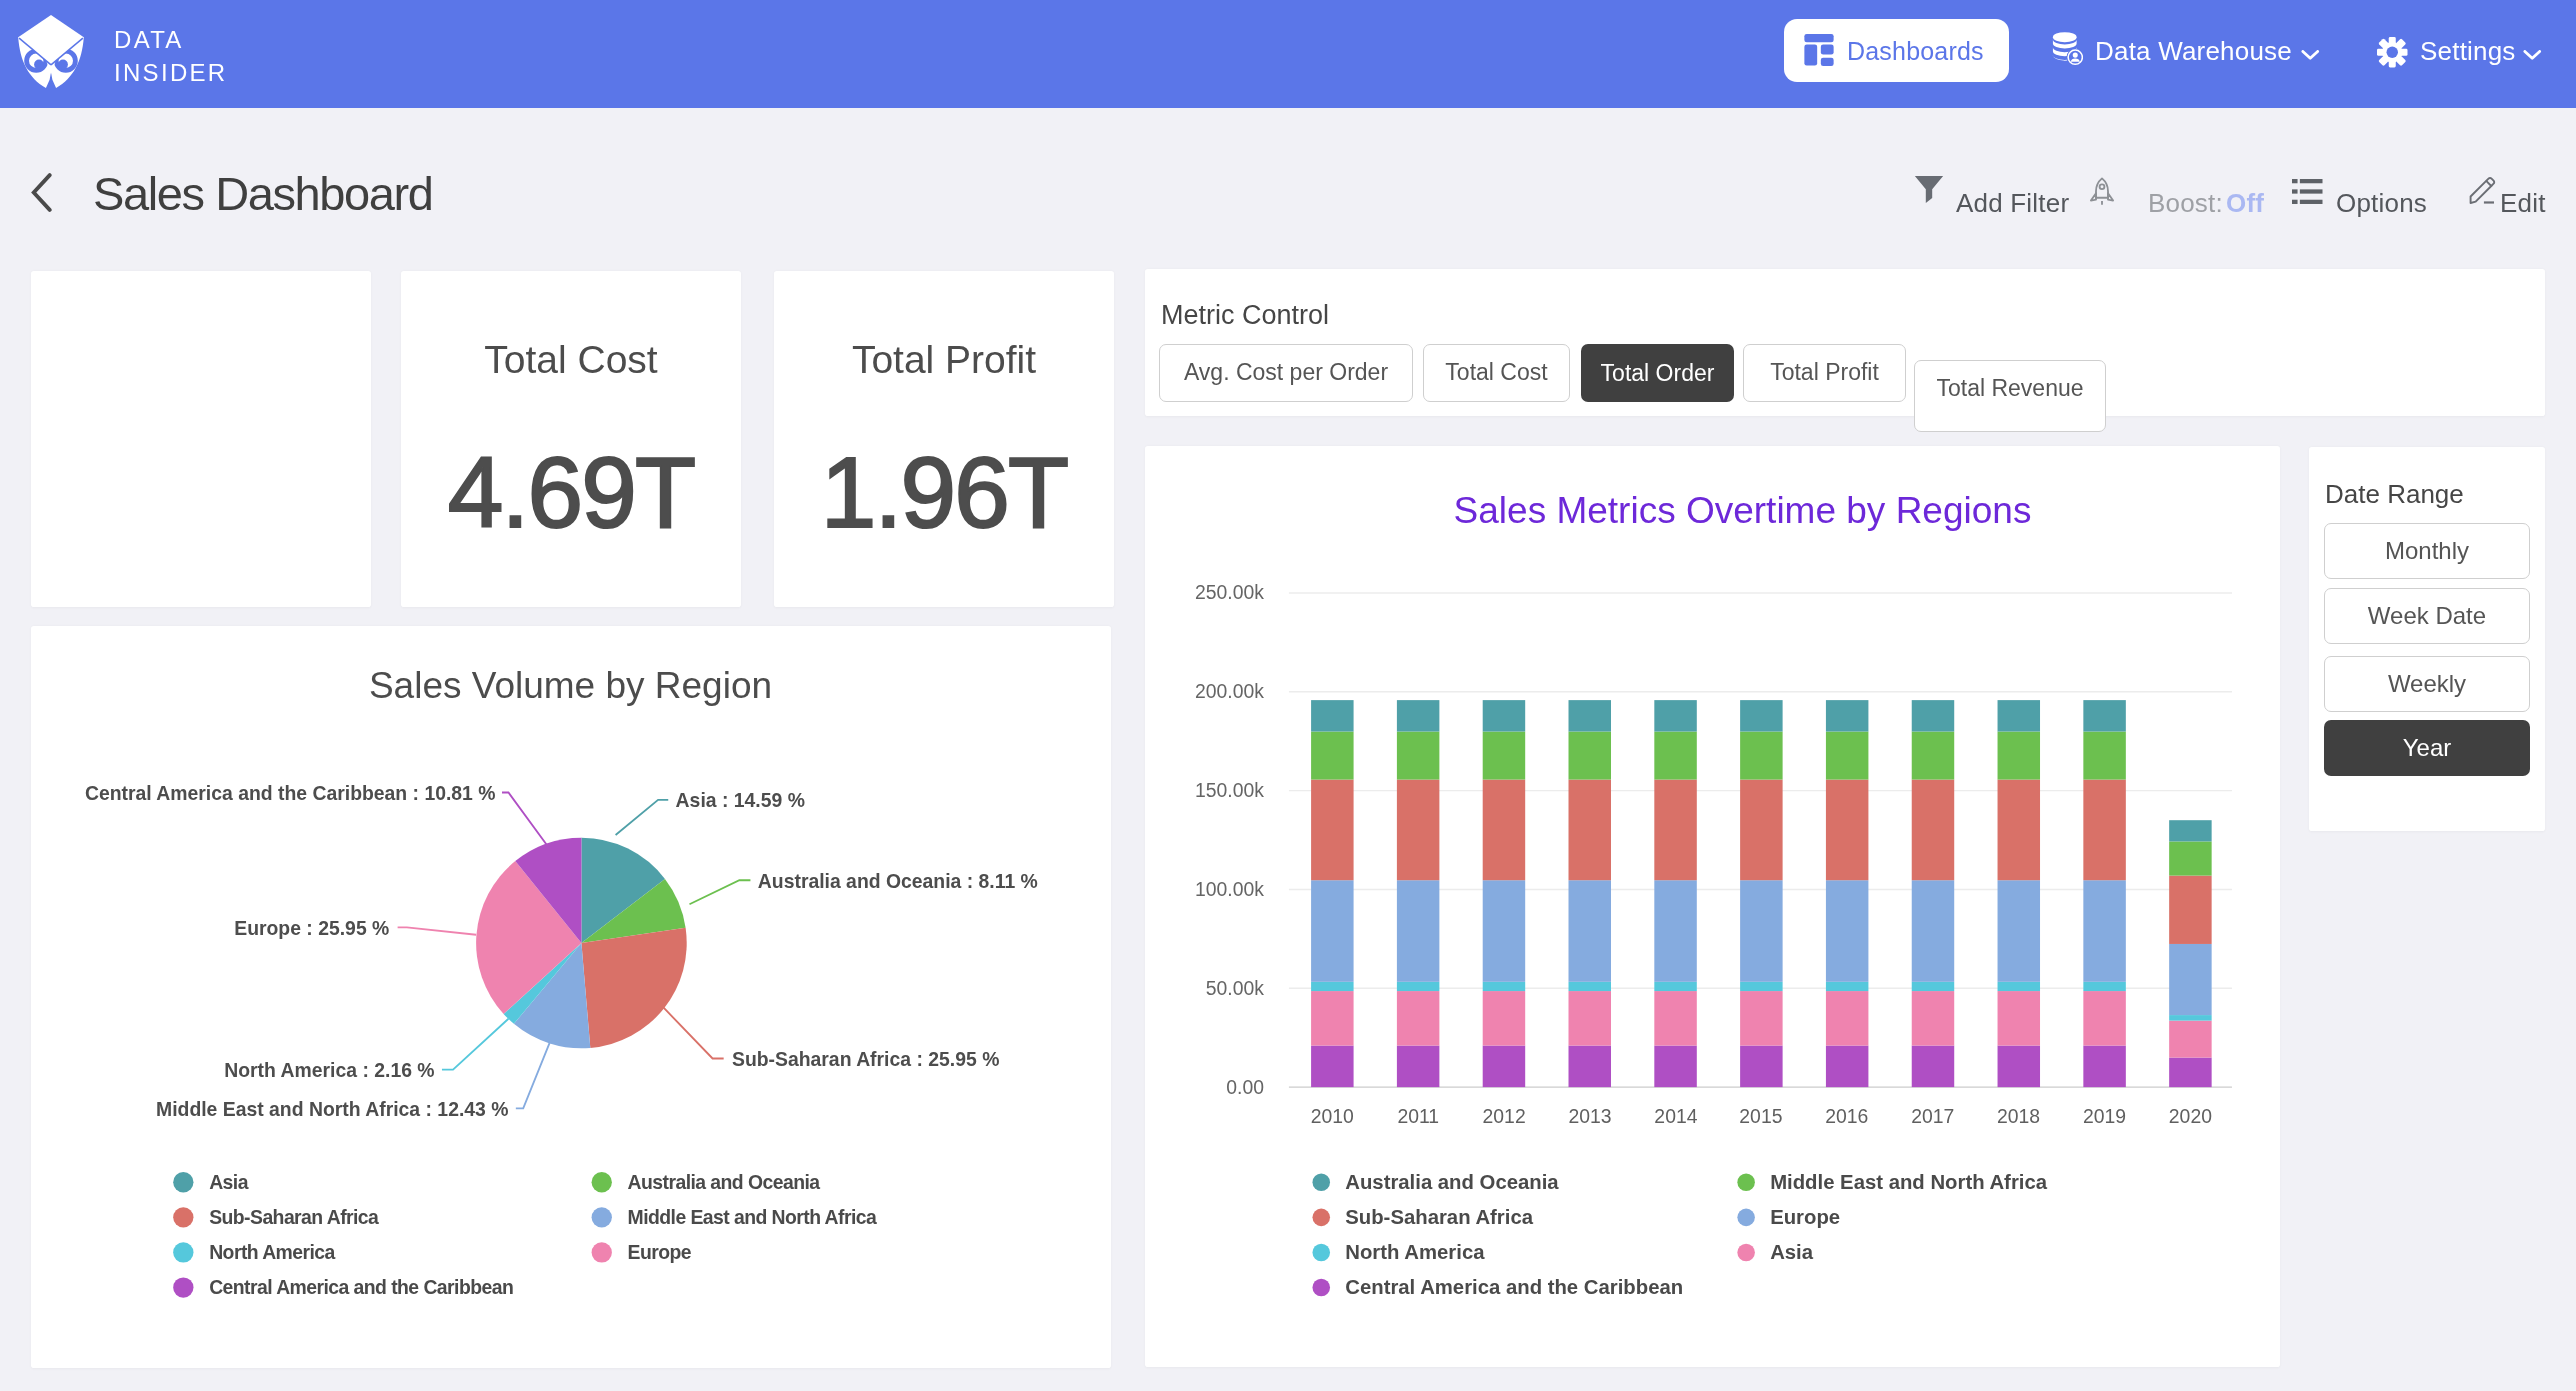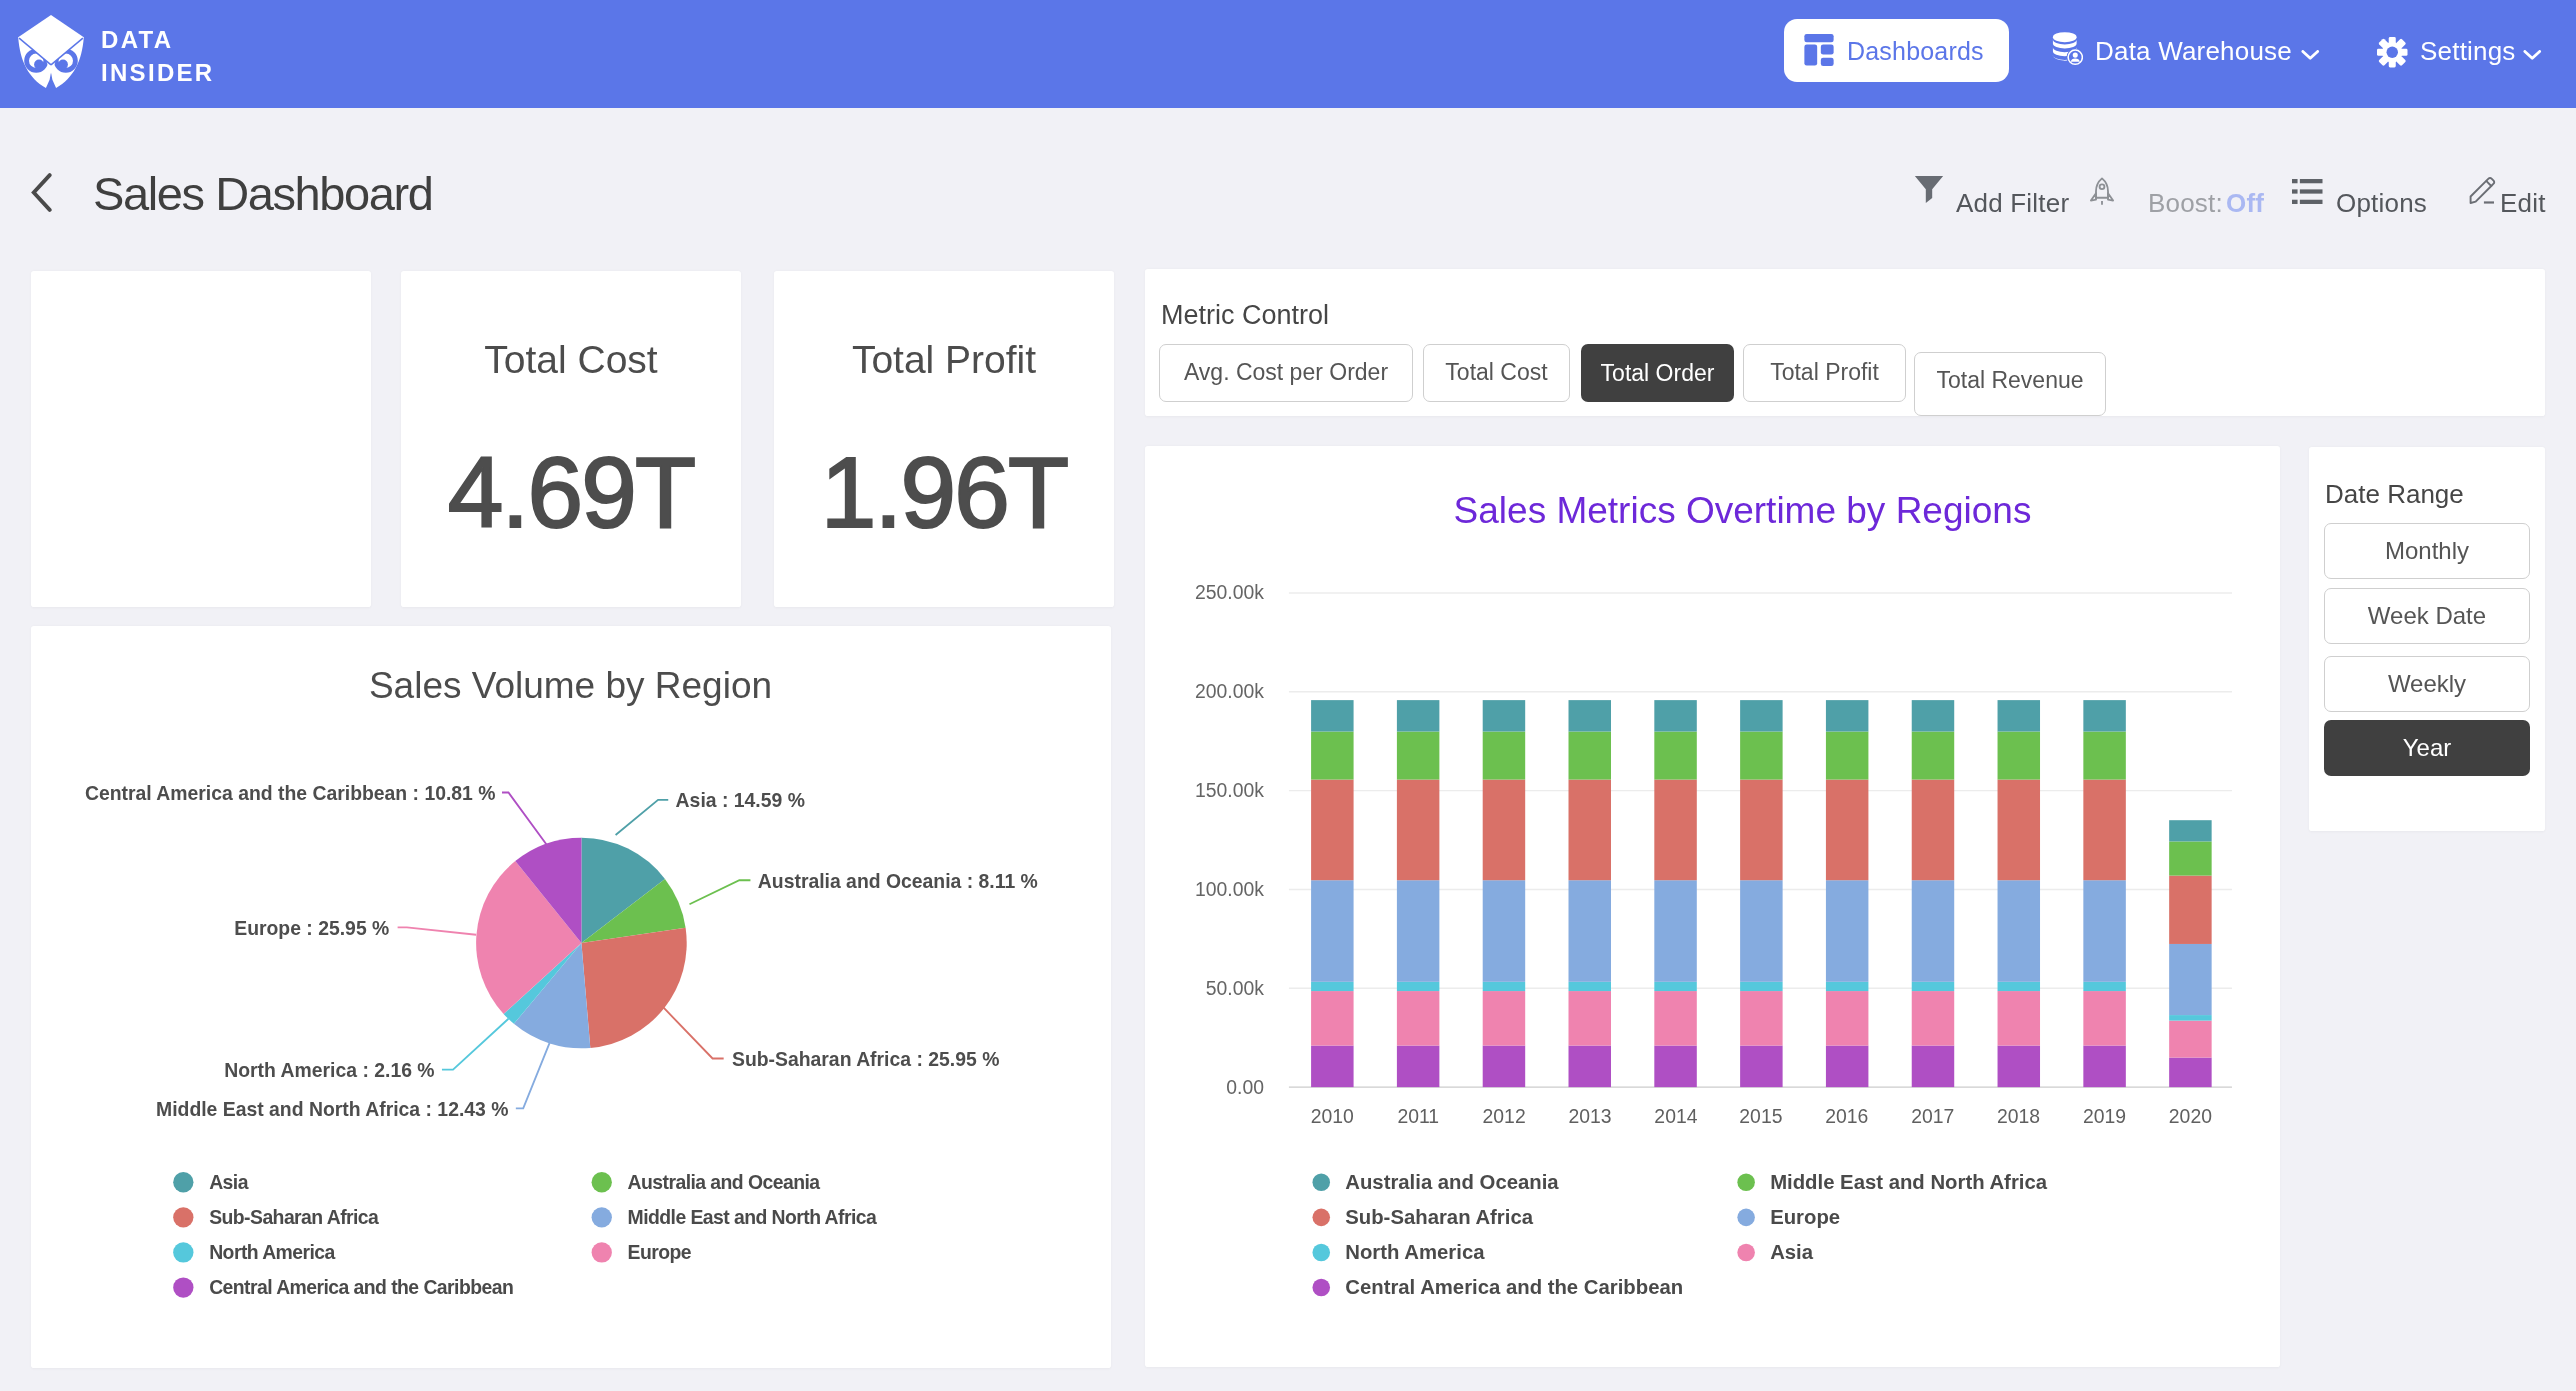--- a/index.html
+++ b/index.html
@@ -19,21 +19,21 @@
  <circle cx="19.5" cy="49.5" r="10.4"></circle>
  <circle cx="51.5" cy="49.5" r="10.4"></circle>
 </g>
 <circle cx="22.5" cy="53.5" r="5.3" fill="#5B76E8"></circle>
 <circle cx="48.5" cy="53.5" r="5.3" fill="#5B76E8"></circle>
 <polygon points="35.5,0 71,24 35.5,54 0,24" fill="#fff"></polygon>
 <polygon points="28.5,44 35.5,64 42.5,44" fill="#fff"></polygon>
 <line x1="1" y1="25" x2="35.5" y2="54" stroke="#5B76E8" stroke-width="1.6"></line>
 <line x1="70" y1="25" x2="35.5" y2="54" stroke="#5B76E8" stroke-width="1.6"></line>
 </svg>
-<div style="position:absolute;left:101px;top:23px;color:#fff;font-weight:bold;font-size:24px;letter-spacing:2.3px;line-height:33px">DATA<br>INSIDER</div>
+<div style="position:absolute;left:114px;top:23px;color:#fff;font-weight:normal;font-size:24px;letter-spacing:2.3px;line-height:33px">DATA<br>INSIDER</div>
 <div style="position:absolute;left:1784px;top:18.5px;width:225px;height:63px;background:#fff;border-radius:13px"></div>
 <div style="position:absolute;left:1804px;top:34px"><svg width="30" height="32" viewBox="0 0 32 35">
 <g fill="#5B76E8">
 <rect x="0" y="0" width="32" height="9" rx="2.5"></rect>
 <rect x="0" y="11.5" width="14" height="23" rx="2.5"></rect>
 <rect x="18" y="11.5" width="14" height="11" rx="2.5"></rect>
 <rect x="18" y="26" width="14" height="9" rx="2.5"></rect>
 </g>
     </svg></div>
 <div class="navtx" style="left:1847px;top:37px;color:#5B76E8;font-size:25px">Dashboards</div>
@@ -126,21 +126,21 @@
 
 <div class="card" style="left:30.5px;top:626px;width:1080px;height:742px"></div>
 <div style="position:absolute;left:30.5px;top:665px;width:1080px;text-align:center;font-size:37px;color:#4c4c4c">Sales Volume by Region</div>
 
 <div class="card" style="left:1145px;top:269px;width:1400px;height:147px"></div>
 <div style="position:absolute;left:1161px;top:300px;font-size:27px;color:#464646">Metric Control</div>
 <div class="btn" style="left:1159px;top:344px;width:254px;height:58px;line-height:55px">Avg. Cost per Order</div>
 <div class="btn" style="left:1423px;top:344px;width:147px;height:58px;line-height:55px">Total Cost</div>
 <div class="btn sel" style="left:1581px;top:344px;width:153px;height:58px;line-height:58px">Total Order</div>
 <div class="btn" style="left:1743px;top:344px;width:163px;height:58px;line-height:55px">Total Profit</div>
-<div class="btn" style="left:1914px;top:352px;width:192px;height:64px;line-height:55px">Total Revenue</div>
+<div class="btn" style="left:1914px;top:360px;width:192px;height:72px;line-height:55px">Total Revenue</div>
 
 <div class="card" style="left:1145px;top:446px;width:1135px;height:921px"></div>
 <div style="position:absolute;left:1145px;top:490px;width:1195px;text-align:center;font-size:37px;color:#6d28d9">Sales Metrics Overtime by Regions</div>
 
 <div class="card" style="left:2309px;top:447px;width:236px;height:384px"></div>
 <div style="position:absolute;left:2325px;top:479px;font-size:26px;color:#464646">Date Range</div>
 <div class="btn" style="left:2324px;top:523px;width:206px;height:56px;line-height:54px;font-size:24px">Monthly</div>
 <div class="btn" style="left:2324px;top:588px;width:206px;height:56px;line-height:54px;font-size:24px">Week Date</div>
 <div class="btn" style="left:2324px;top:656px;width:206px;height:56px;line-height:54px;font-size:24px">Weekly</div>
 <div class="btn sel" style="left:2324px;top:720px;width:206px;height:56px;line-height:56px;font-size:24px">Year</div>

